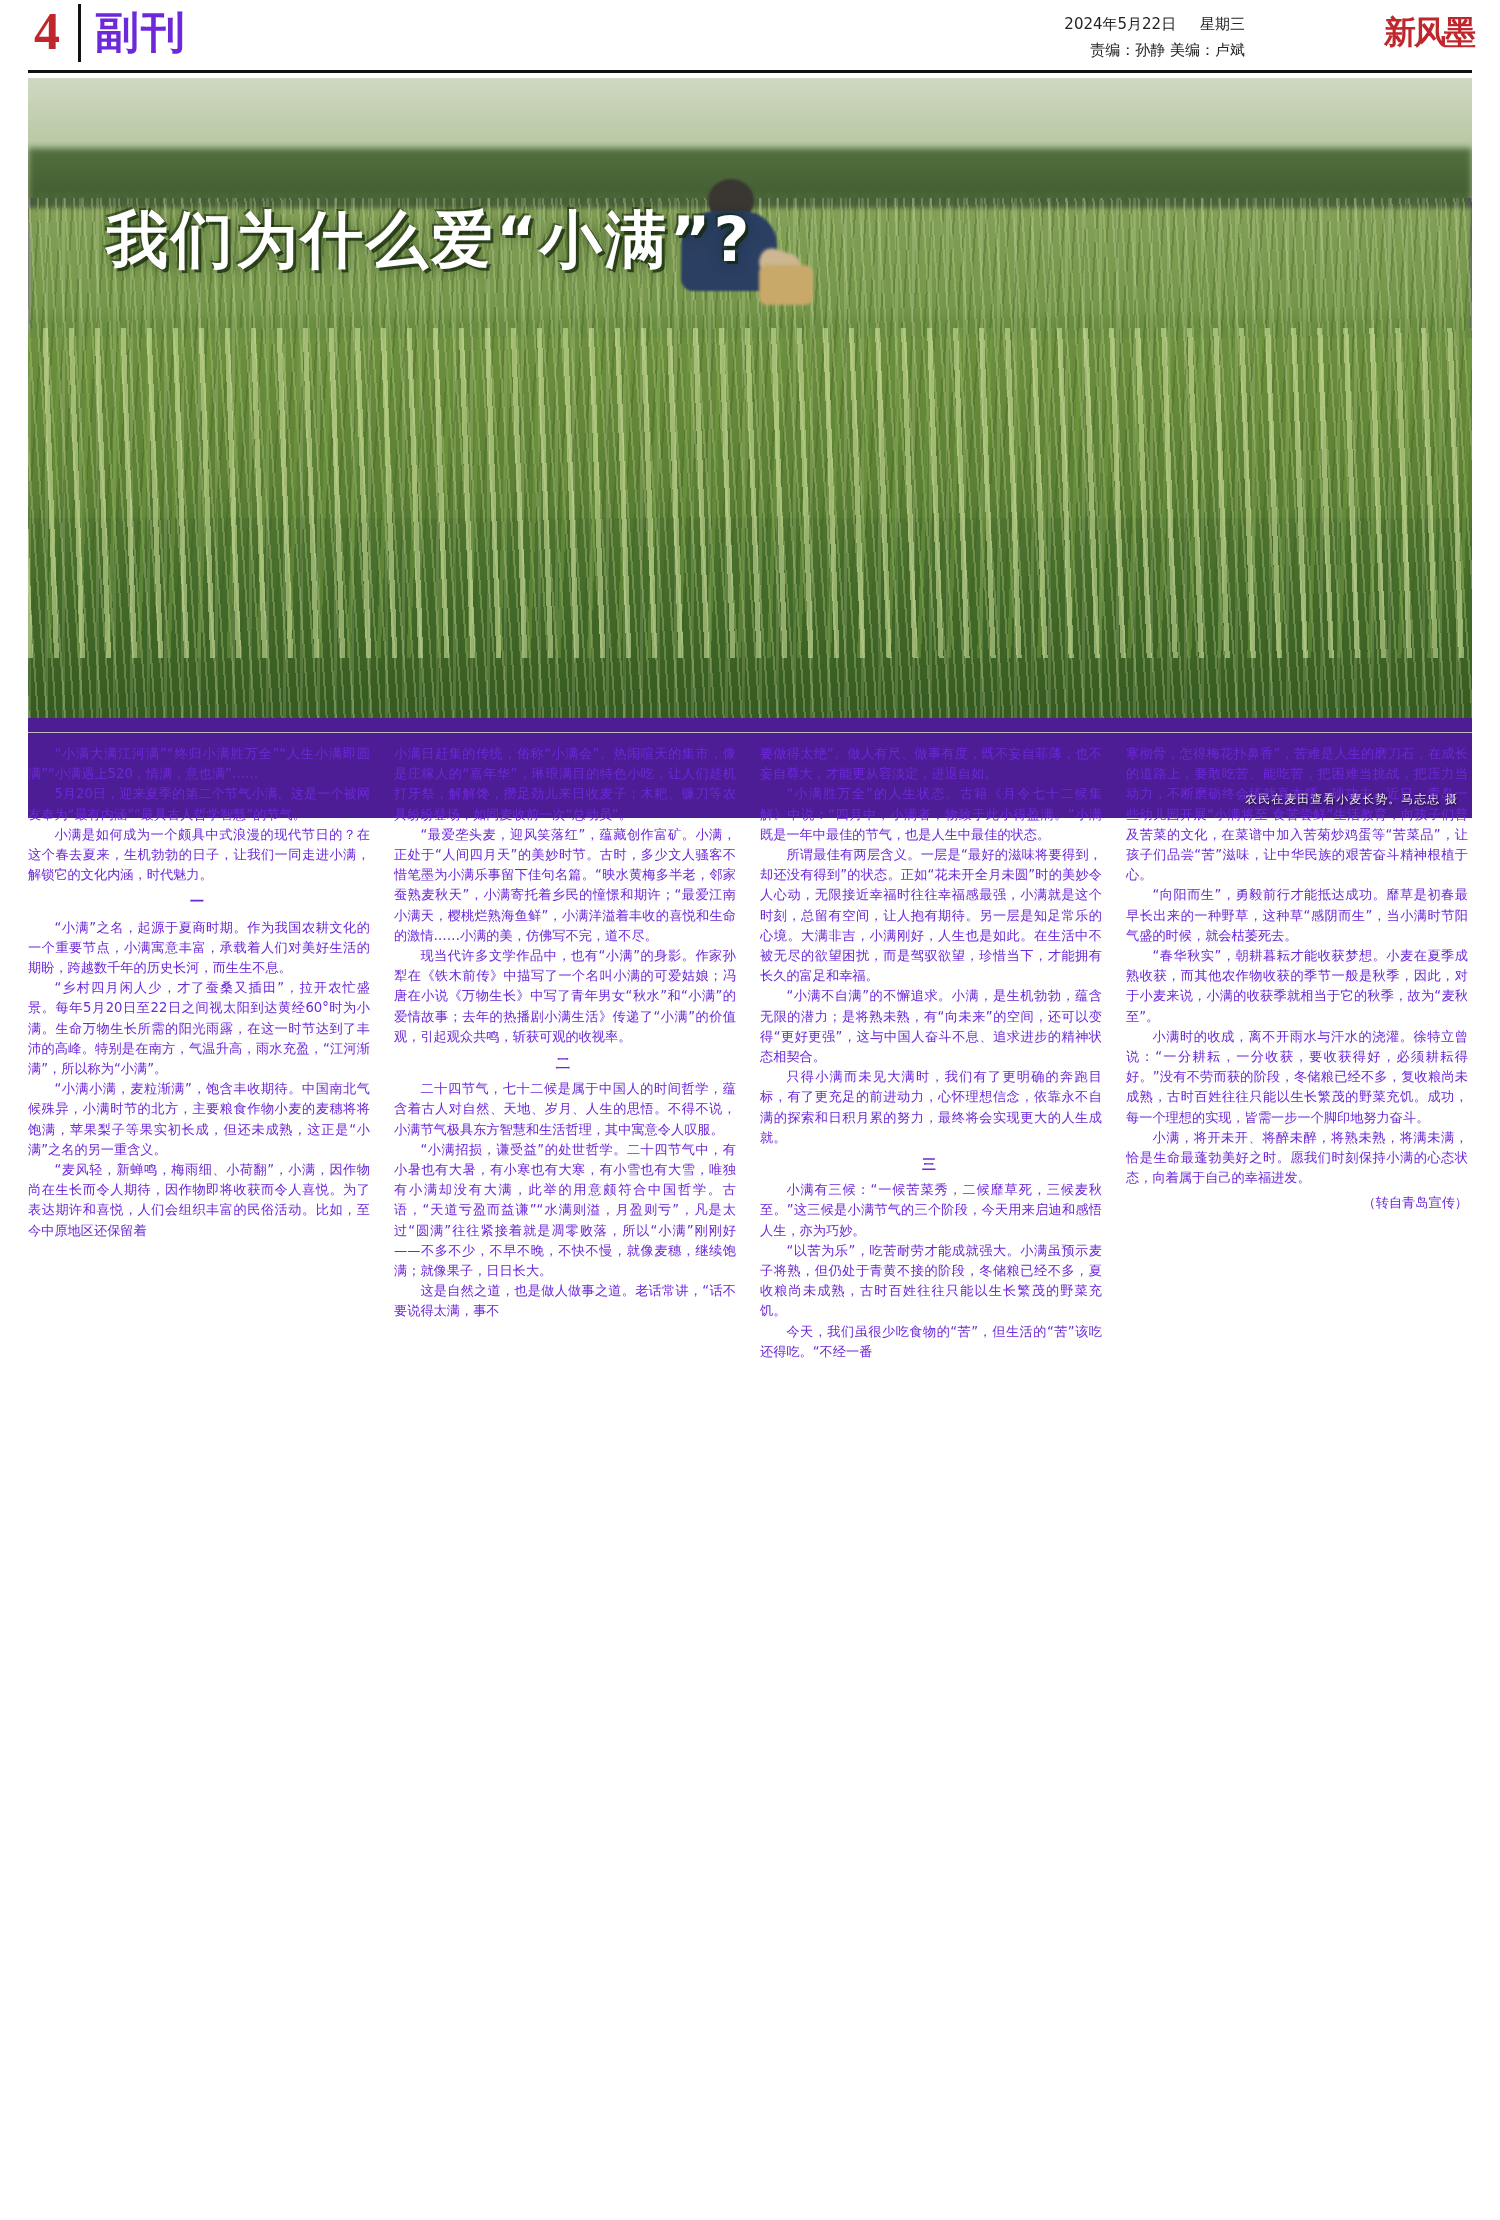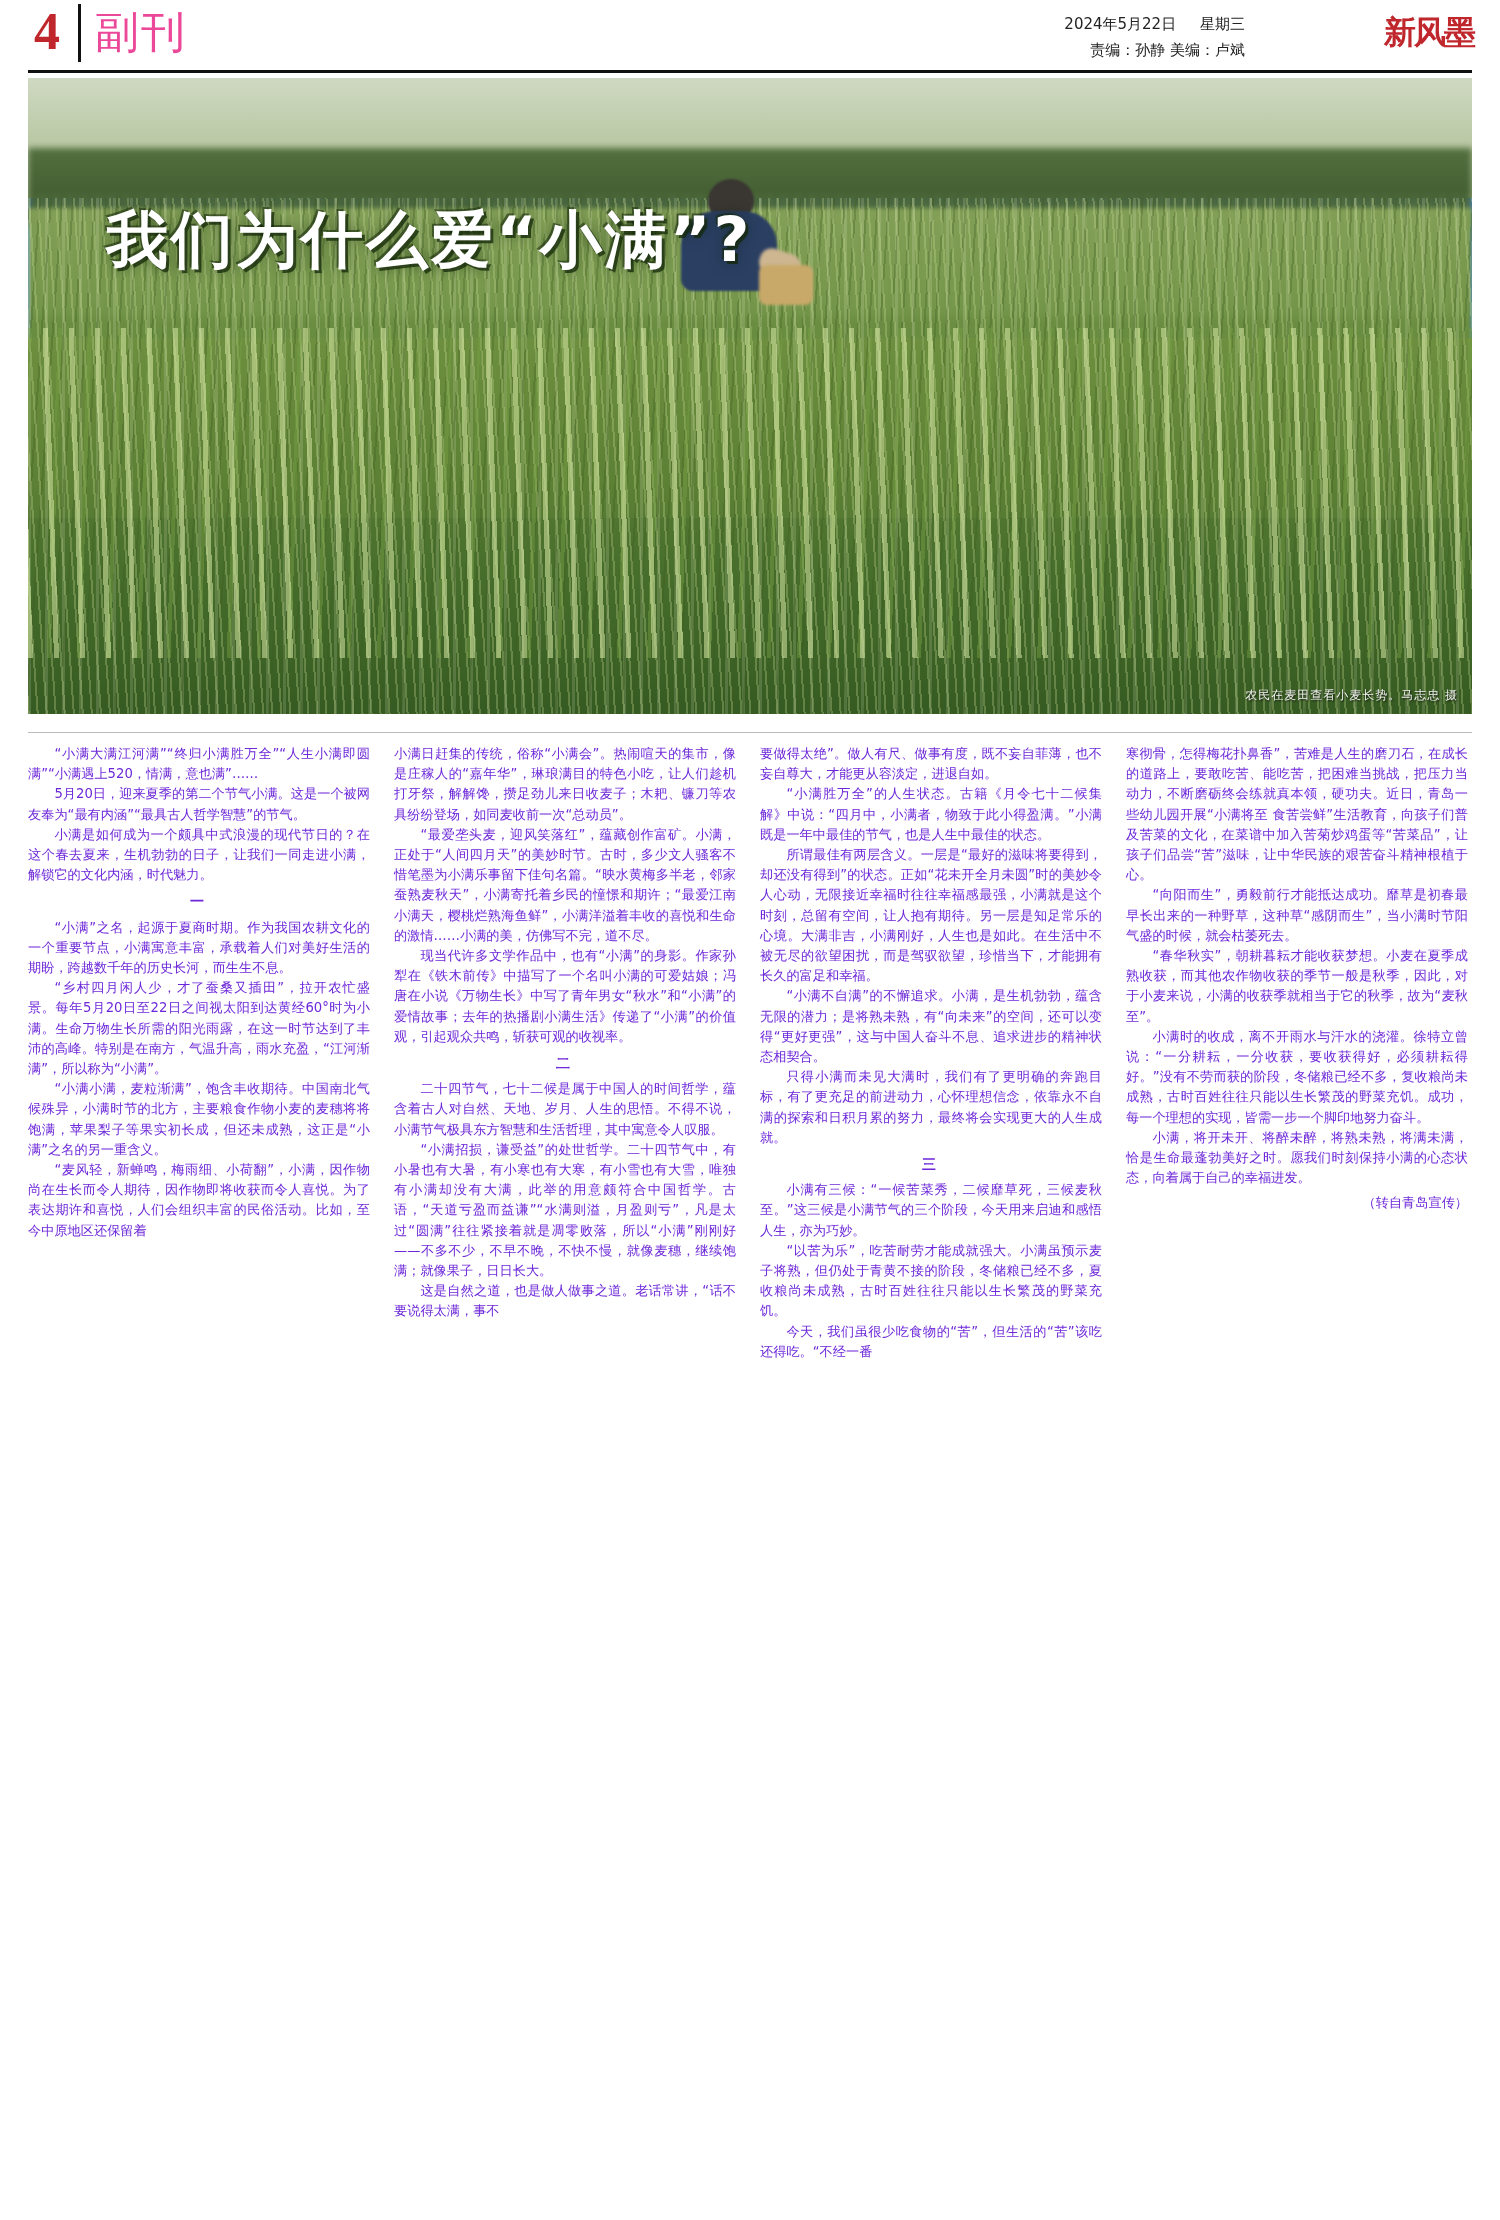--- a/index.html
+++ b/index.html
@@ -21,23 +21,23 @@
     font-family:"Liberation Serif", serif;
     font-size:52px; font-weight:bold; color:#c0272d;
     line-height:52px;
   }
   .masthead-rule {
     position:absolute; left:78px; top:4px; width:3px; height:58px;
     background:#111;
   }
   .section-title {
     position:absolute; left:95px; top:6px;
-    font-size:44px; font-weight:normal; letter-spacing:2px;
-    font-family:"DejaVu Sans", sans-serif;
-    color:#ec4899; line-height:52px;text-align:right;
+    font-size:44px; font-weight:bold; letter-spacing:2px;
+    font-family:"DejaVu Sans", sans-serif;
+    color:#6d28d9; line-height:52px;text-align:right;
   }
   .masthead-meta {
     position:absolute; right:255px; top:12px;
     text-align:right;
     font-family:"DejaVu Sans", sans-serif;
     font-size:15px; color:#222; line-height:24px;
   }
   .masthead-meta .line2 { margin-top:2px; }
   .brand {
     position:absolute; right:26px; top:8px;
@@ -50,23 +50,23 @@
     letter-spacing:-2px; line-height:48px;
     white-space:nowrap;
   }
   .top-rule {
     position:absolute; left:28px; top:70px; width:1444px; height:3px;
     background:#111;
   }
 
   
   .hero {
-    position:absolute; left:28px; top:78px; width:1444px; height:636px;
+    position:absolute; left:28px; top:78px; width:1444px; height:740px;
     overflow:hidden;
-    background:#3b82f6;
+    background:#4c1d95;
   }
   .sky {
     position:absolute; left:0; top:0; width:100%; height:120px;
     background:linear-gradient(to bottom,#cfd9c2 0%, #b9c8a4 55%, #9fb386 100%);
   }
   .treeline {
     position:absolute; left:0; top:70px; width:100%; height:80px;
     background:linear-gradient(to bottom,#4e6b3a 0%, #3f5b2f 60%, #44612f 100%);
     filter:blur(3px);
     opacity:.95;

